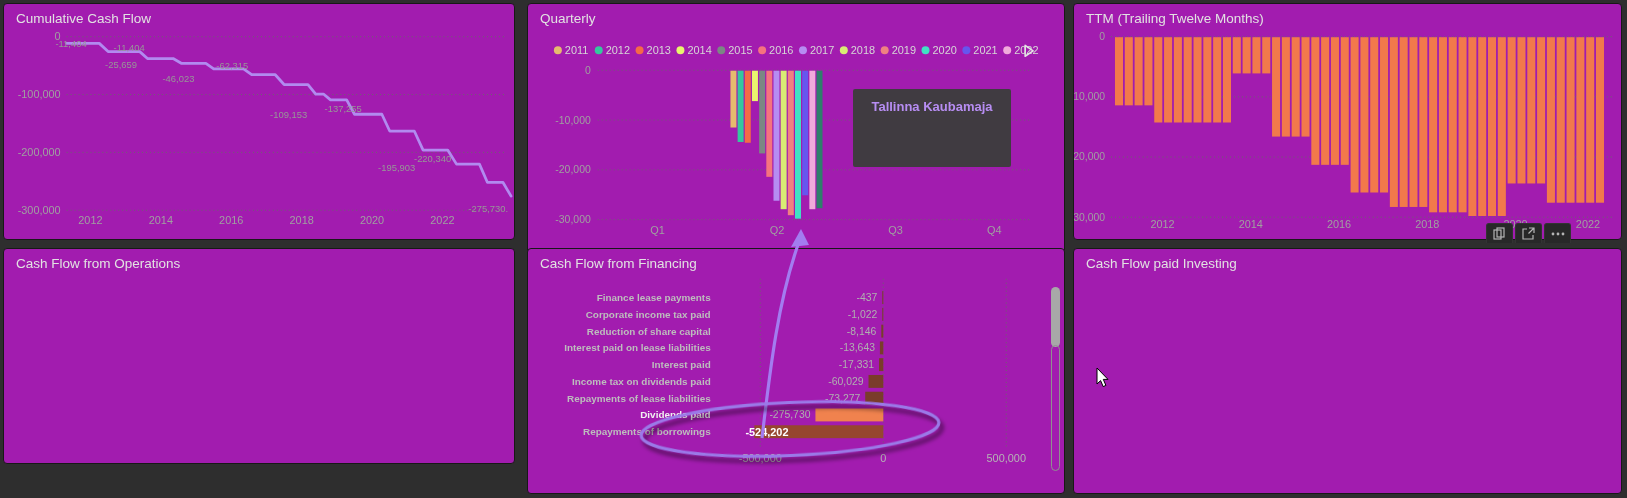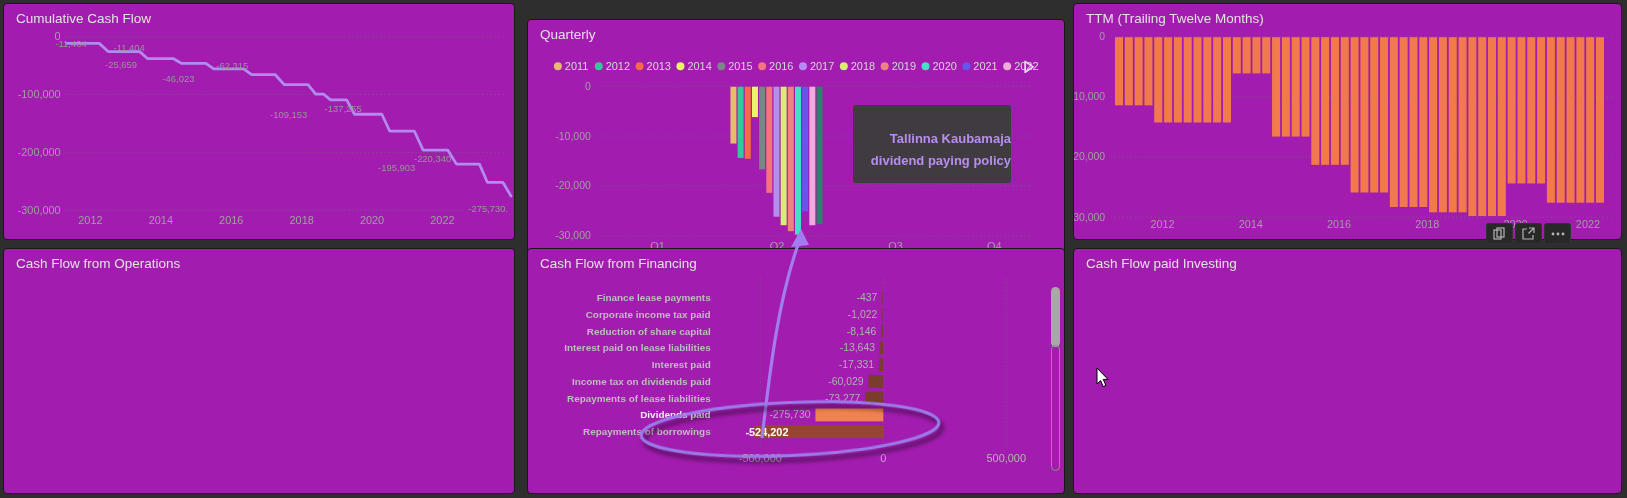--- a/index.html
+++ b/index.html
@@ -1,30 +1,30 @@
 <!DOCTYPE html>
 <html><head>
 <meta charset="utf-8">
 <style>
   html,body{margin:0;padding:0;}
   body{width:1627px;height:498px;position:relative;background:#2e2e2e;overflow:hidden;
        font-family:"Liberation Sans",sans-serif;}
   .panel{position:absolute;background:#a21caf;border:1px solid #181818;border-radius:4px;box-sizing:border-box;}
   #p-cumulative{left:3px;top:3px;width:512px;height:237px;}
-  #p-quarterly {left:527px;top:19px;width:538px;height:257px;}
+  #p-quarterly {left:527px;top:3px;width:538px;height:257px;}
   #p-ttm       {left:1073px;top:3px;width:549px;height:237px;text-align:right;}
-  #p-operations{left:3px;top:248px;width:512px;height:246px;}
+  #p-operations{left:3px;top:248px;width:512px;height:216px;}
   #p-financing {left:527px;top:248px;width:538px;height:246px;}
   #p-investing {left:1073px;top:248px;width:549px;height:246px;}
   .panel-title{position:absolute;top:7px;left:12px;margin:0;font-size:13.5px;font-weight:400;color:#e2e2e2;z-index:3;}
   .chart{position:absolute;left:0;top:0;width:100%;height:100%;}
   svg text{font-family:"Liberation Sans",sans-serif;}
   .note-box{position:absolute;left:325px;top:85px;width:158px;height:78px;background:rgba(60,60,60,.96);
             border-radius:2px;color:#b78df2;font-weight:bold;font-size:13px;line-height:22px;
-            text-align:right;padding-top:23px;box-sizing:border-box;z-index:6;}
+            text-align:center;padding-top:7px;box-sizing:border-box;z-index:6;}
   .overlay{position:absolute;left:0;top:0;width:1627px;height:498px;pointer-events:none;z-index:40;}
   .sb-thumb{position:absolute;left:523px;top:38px;width:9px;height:60px;background:#a8a8a8;border-radius:5px;z-index:4;}
   .sb-track{position:absolute;left:523px;top:96px;width:9px;height:126px;border:1px solid #909090;
             border-radius:5px;box-sizing:border-box;z-index:4;}
   .vh-toolbar{position:absolute;left:412px;top:219px;display:flex;gap:2px;z-index:5;}
   .vh-tab{width:25px;height:19px;background:#282828;border:1px solid #333;border-bottom:none;
           border-radius:3px 3px 0 0;display:flex;align-items:center;justify-content:center;}
   .cursor{position:absolute;left:1096px;top:367px;z-index:60;}
 </style>
 </head>
@@ -150,21 +150,20 @@
         <rect x="253.6" y="57.5" width="6" height="139.0" fill="#d9ec74"></rect>
         <rect x="260.8" y="57.5" width="6" height="145.0" fill="#ef8181"></rect>
         <rect x="268.0" y="57.5" width="6" height="148.5" fill="#3fe2c4"></rect>
         <rect x="275.2" y="57.5" width="6" height="125.0" fill="#6656ee"></rect>
         <rect x="282.4" y="57.5" width="6" height="139.0" fill="#f1aadc"></rect>
         <rect x="289.6" y="57.5" width="6" height="138.0" fill="#2e7f6b"></rect>
       </g>
     </svg>
   <div class="note-box">
     <div>Tallinna Kaubamaja</div>
-    <div>dividend paying policy</div>
   </div>
 </section>
 
 <section class="panel" id="p-ttm">
   <h3 class="panel-title">TTM (Trailing Twelve Months)</h3>
   <svg class="chart" id="svg-ttm" viewBox="0 0 549 237">
       <g>
         <line x1="36" y1="33" x2="542" y2="33" stroke="#6a6a6a" stroke-width="1" stroke-dasharray="1 3"></line>
         <text x="30" y="36.5" fill="#a0a0a0" font-size="10.5" text-anchor="end">0</text>
         <line x1="36" y1="93.66666666666666" x2="542" y2="93.66666666666666" stroke="#6a6a6a" stroke-width="1" stroke-dasharray="1 3"></line>

